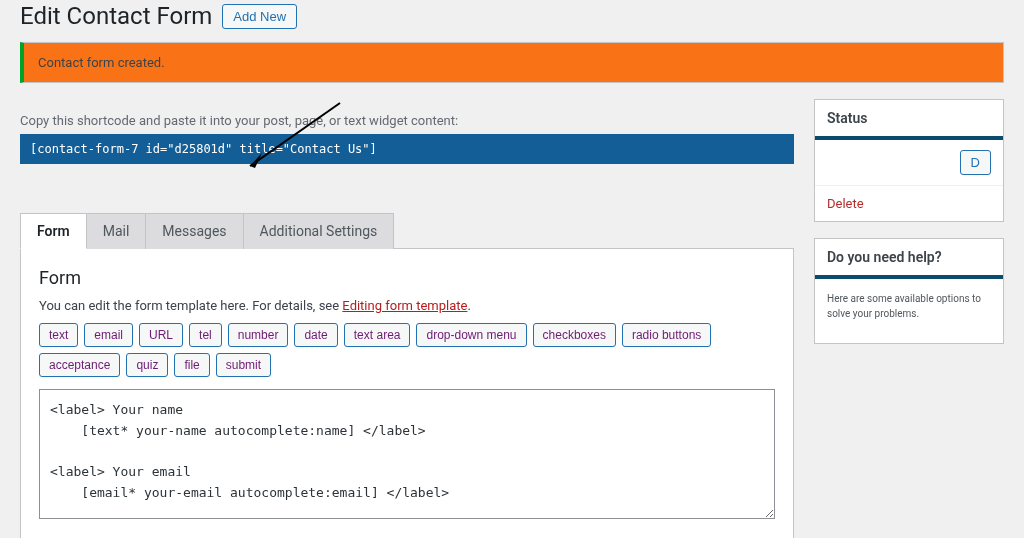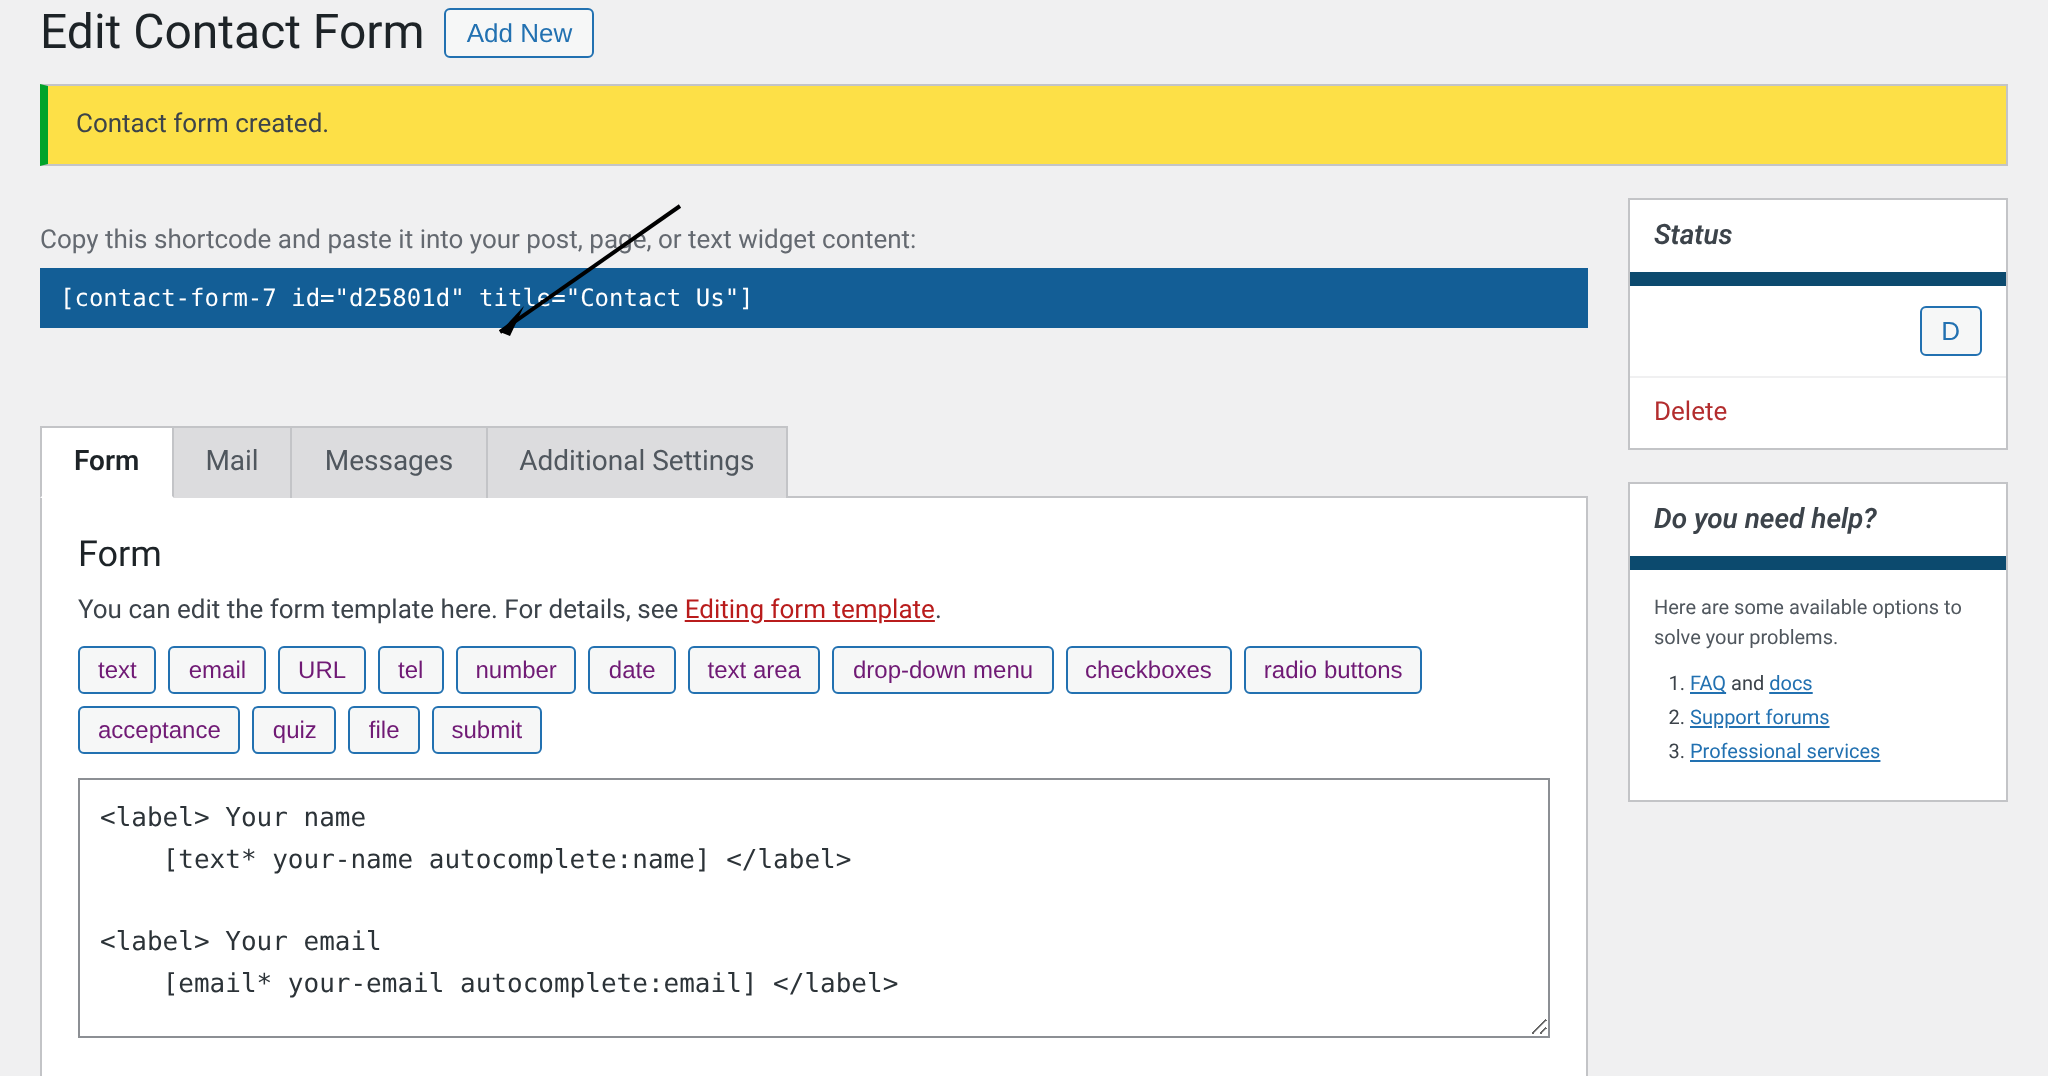--- a/index.html
+++ b/index.html
@@ -15,21 +15,21 @@
     .wrap { padding: 0 20px 0 20px; position: relative; }
     
     .header-row { display: flex; align-items: center; gap: 10px; padding-top: 2px; }
     h1.page-title { font-size: 24px; font-weight: 400; color: #1d2327; }
     .add-new-btn {
       border: 1px solid #2271b1; color: #2271b1; background: #f6f7f7;
       padding: 4px 10px; font-size: 13px; border-radius: 3px; cursor: pointer;
     }
     
     .notice {
-      background: #fde047; border: 1px solid #c3c4c7; border-left: 4px solid #00a32a;
+      background: #f97316; border: 1px solid #c3c4c7; border-left: 4px solid #00a32a;
       padding: 12px 14px; margin: 12px 0 16px 0; font-size: 13px;
     }
     
     .main-columns { display: flex; gap: 20px; }
     .col-main { flex: 1; min-width: 0; }
     .col-side { width: 190px; flex-shrink: 0; }
     
     .title-input {
       width: 100%; font-size: 20px; padding: 8px 12px; height: 42px;
       border: 1px solid #8c8f94; border-radius: 4px; background: #fff;
@@ -66,21 +66,21 @@
       padding: 4px 9px; font-size: 12px; border-radius: 3px; cursor: pointer;
     }
     
     .form-textarea {
       width: 100%; min-height: 130px; border: 1px solid #8c8f94;
       padding: 10px; font-family: Consolas, Monaco, monospace; font-size: 13px;
       line-height: 1.6; resize: vertical; color: #2c3338;
     }
     
     .postbox { background: #fff; border: 1px solid #c3c4c7; margin-bottom: 16px; }
-    .postbox h2 { font-size: 14px; font-weight: 600; padding: 10px 12px; border-bottom: 7px solid #0c4a6e; font-style: italic; }
+    .postbox h2 { font-size: 14px; font-weight: 600; padding: 10px 12px; border-bottom: 4px solid #0c4a6e; }
     .postbox .inside { padding: 12px; font-size: 10px; }
     .postbox .inside p { color: #50575e; margin-bottom: 10px; line-height: 1.5; }
     .postbox .inside ol { padding-left: 18px; }
     .postbox .inside ol li { margin-bottom: 6px; }
     .postbox .inside a { color: #2271b1; text-decoration: underline; }
     
     .status-actions { display:flex; justify-content: flex-end; padding: 10px 12px; border-bottom: 1px solid #f0f0f1;}
     .side-btn {
       border: 1px solid #2271b1; color: #2271b1; background: #f6f7f7;
       padding: 4px 10px; font-size: 13px; border-radius: 3px; cursor: pointer;
@@ -154,28 +154,17 @@
         <div class="status-actions">
           <button class="side-btn">D</button>
         </div>
         <a class="delete-link">Delete</a>
       </div>
 
       <div class="postbox">
         <h2>Do you need help?</h2>
         <div class="inside">
           <p>Here are some available options to solve your problems.</p>
-          <ol>
-            <li>
-              <a href="#">FAQ</a><span> and </span><a href="#">docs</a>
-            </li>
-            <li>
-              <a href="#">Support forums</a>
-            </li>
-            <li>
-              <a href="#">Professional services</a>
-            </li>
-          </ol>
         </div>
       </div>
     </div>
   </div>
 </div>
 
 </body></html>

